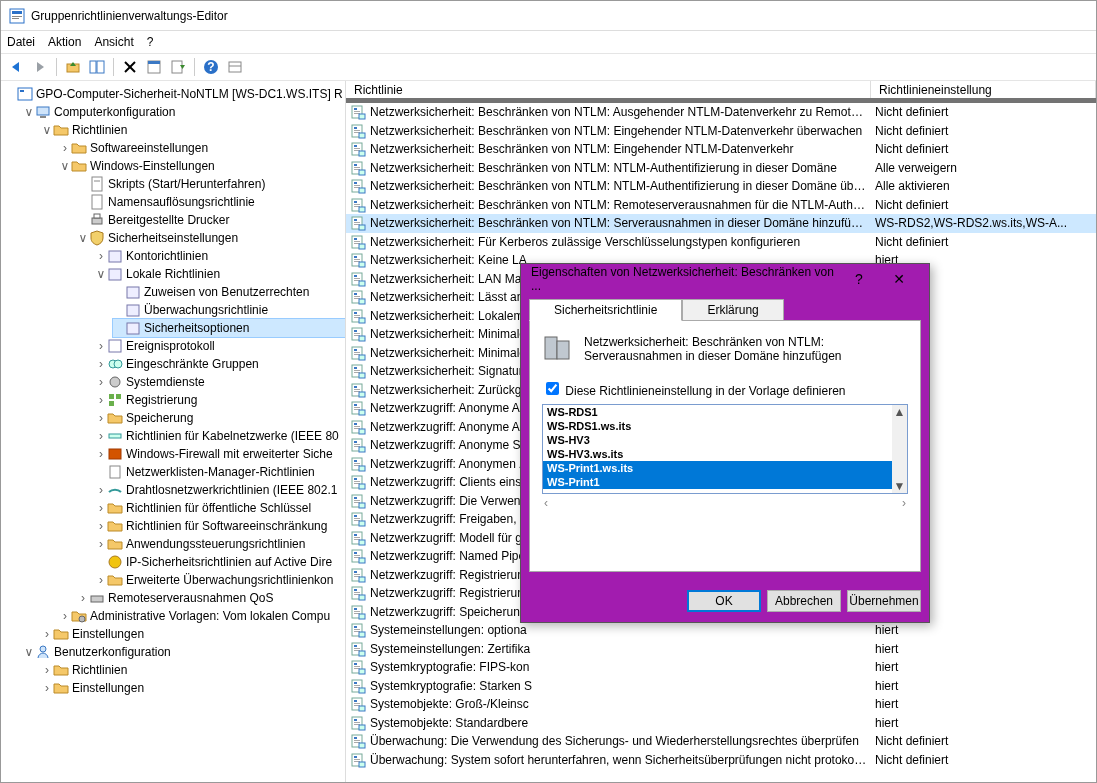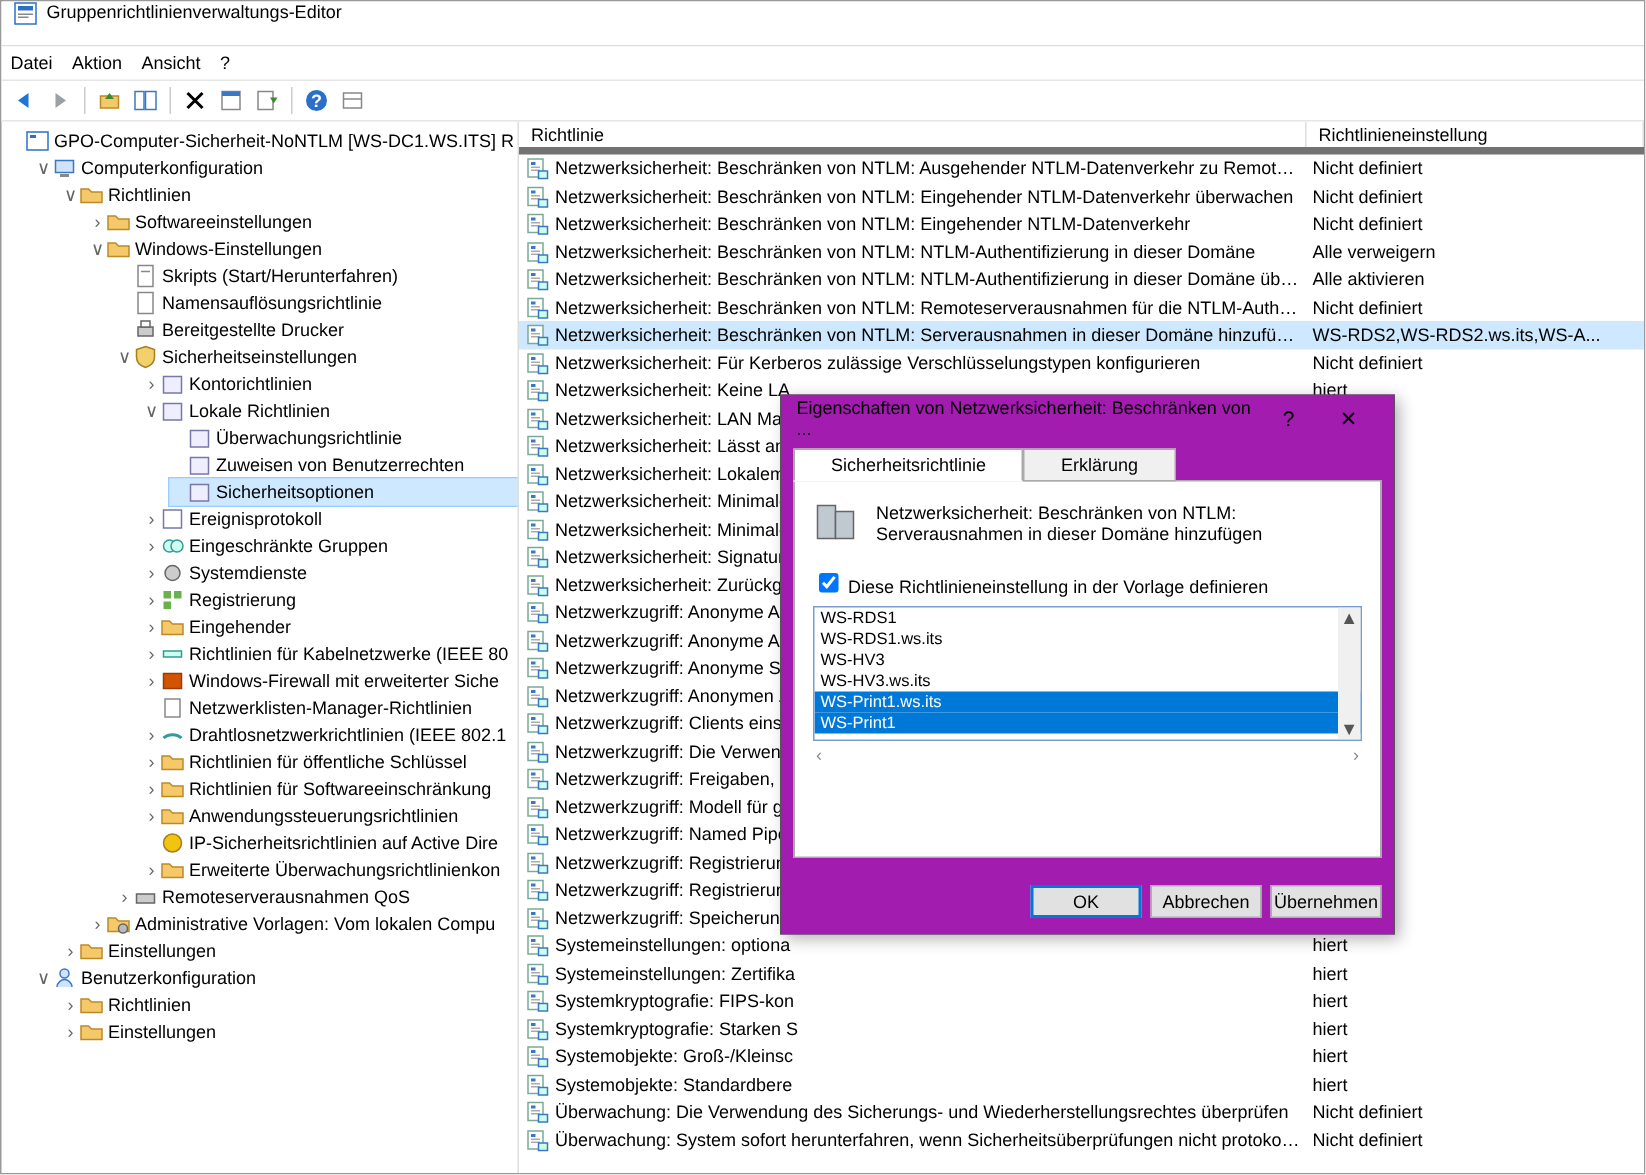--- a/index.html
+++ b/index.html
@@ -1,18 +1,18 @@
 <!DOCTYPE html>
 <html><head>
 <meta charset="utf-8">
 <style>
   *{box-sizing:border-box;font-family:"Segoe UI",Tahoma,sans-serif;font-size:12px;}
   body{margin:0;background:#fff;color:#000;overflow:hidden;}
   .window{width:1097px;height:783px;display:flex;flex-direction:column;border:1px solid #999;}
-  .titlebar{height:30px;display:flex;align-items:flex-start;padding:0 8px;background:#fff;border-bottom:1px solid #ddd;}
+  .titlebar{height:30px;display:flex;align-items:center;padding:0 8px;background:#fff;border-bottom:1px solid #ddd;}
   .titlebar .ticon{width:16px;height:16px;margin-right:6px;}
   .menubar{height:22px;display:flex;align-items:center;padding:0 6px;background:#fff;}
   .menubar span{margin-right:13px;cursor:default;}
   .toolbar{height:28px;display:flex;align-items:center;padding:0 4px;border-top:1px solid #e5e5e5;border-bottom:1px solid #e5e5e5;background:#fff;gap:2px;}
   .toolbar .tb{width:22px;height:22px;display:flex;align-items:center;justify-content:center;}
   .toolbar .sep{width:1px;height:18px;background:#ccc;margin:0 3px;}
   .client{flex:1;display:flex;min-height:0;position:relative;}
   .tree{width:345px;border-right:1px solid #ddd;overflow:hidden;padding:4px 0;white-space:nowrap;}
   .tree ul{list-style:none;margin:0;padding-left:18px;}
   .tree>ul{padding-left:4px;}
@@ -37,21 +37,21 @@
   .dlgtitle{height:30px;display:flex;align-items:center;padding:0 10px;}
   .dlgtitle .t{flex:1;}
   .dlgtitle .hb{width:40px;text-align:center;font-size:14px;}
   .tabs{margin:4px 8px 0 8px;display:flex;position:relative;top:1px;}
   .tab{padding:3px 24px;border:1px solid #aaa;background:#f0f0f0;cursor:default;}
   .tab.active{background:#fff;border-bottom:1px solid #fff;}
   .tabbody{margin:0 8px 8px 8px;flex:1;background:#fff;border:1px solid #aaa;padding:12px;}
   .propic{width:32px;height:32px;float:left;margin-right:10px;}
   .chk{margin-top:14px;}
   .lbox{border:1px solid #7a9ccf;margin-top:6px;height:90px;overflow:hidden;position:relative;}
-  .lbox .item{padding:0 4px;line-height:14px;font-size:11px;}
+  .lbox .item{padding:0 4px;line-height:14px;font-size:11px;font-weight:bold;}
   .lbox .selitem{background:#0078d7;color:#fff;}
   .lbox .sbar{position:absolute;right:0;top:0;width:15px;height:100%;background:#f0f0f0;display:flex;flex-direction:column;justify-content:space-between;align-items:center;font-size:9px;color:#555;}
   .hscroll{margin-top:2px;height:15px;display:flex;justify-content:space-between;color:#888;font-size:10px;padding:0 2px;}
   .btnbar{height:42px;display:flex;justify-content:flex-end;align-items:center;padding:0 8px;gap:6px;}
   .btn{min-width:74px;height:22px;background:#e1e1e1;border:1px solid #adadad;display:flex;align-items:center;justify-content:center;cursor:default;}
   .btn.def{border:2px solid #0078d7;}
   svg{display:block;}
 </style>
 </head>
 <body>
@@ -263,32 +263,32 @@
                                 </div>
                               <ul>
                                 <li>
                                     <div class="row">
                                       <span class="tw"></span>
                                       <span class="tic">
                                         <svg width="16" height="16">
                                           <rect x="2" y="3" width="12" height="11" fill="#eef" stroke="#77a"></rect>
                                         </svg>
                                       </span>
-                                      <span>Überwachungsrichtlinie</span>
+                                      <span>Zuweisen von Benutzerrechten</span>
                                     </div>
                                   </li>
                                 <li>
                                     <div class="row">
                                       <span class="tw"></span>
                                       <span class="tic">
                                         <svg width="16" height="16">
                                           <rect x="2" y="3" width="12" height="11" fill="#eef" stroke="#77a"></rect>
                                         </svg>
                                       </span>
-                                      <span>Zuweisen von Benutzerrechten</span>
+                                      <span>Überwachungsrichtlinie</span>
                                     </div>
                                   </li>
                                 <li>
                                     <div class="row sel">
                                       <span class="tw"></span>
                                       <span class="tic">
                                         <svg width="16" height="16">
                                           <rect x="2" y="3" width="12" height="11" fill="#eef" stroke="#77a"></rect>
                                         </svg>
                                       </span>
@@ -345,21 +345,21 @@
                                 </div>
                               </li>
                             <li>
                                 <div class="row">
                                   <span class="tw">›</span>
                                   <span class="tic">
                                     <svg width="16" height="14">
                                       <path d="M1 3h5l2 2h7v7H1z" class="folder"></path>
                                     </svg>
                                   </span>
-                                  <span>Eingehender</span>
+                                  <span>Speicherung</span>
                                 </div>
                               </li>
                             <li>
                                 <div class="row">
                                   <span class="tw">›</span>
                                   <span class="tic">
                                     <svg width="16" height="16">
                                       <rect x="2" y="6" width="12" height="4" fill="#cfe" stroke="#399"></rect>
                                     </svg>
                                   </span>

